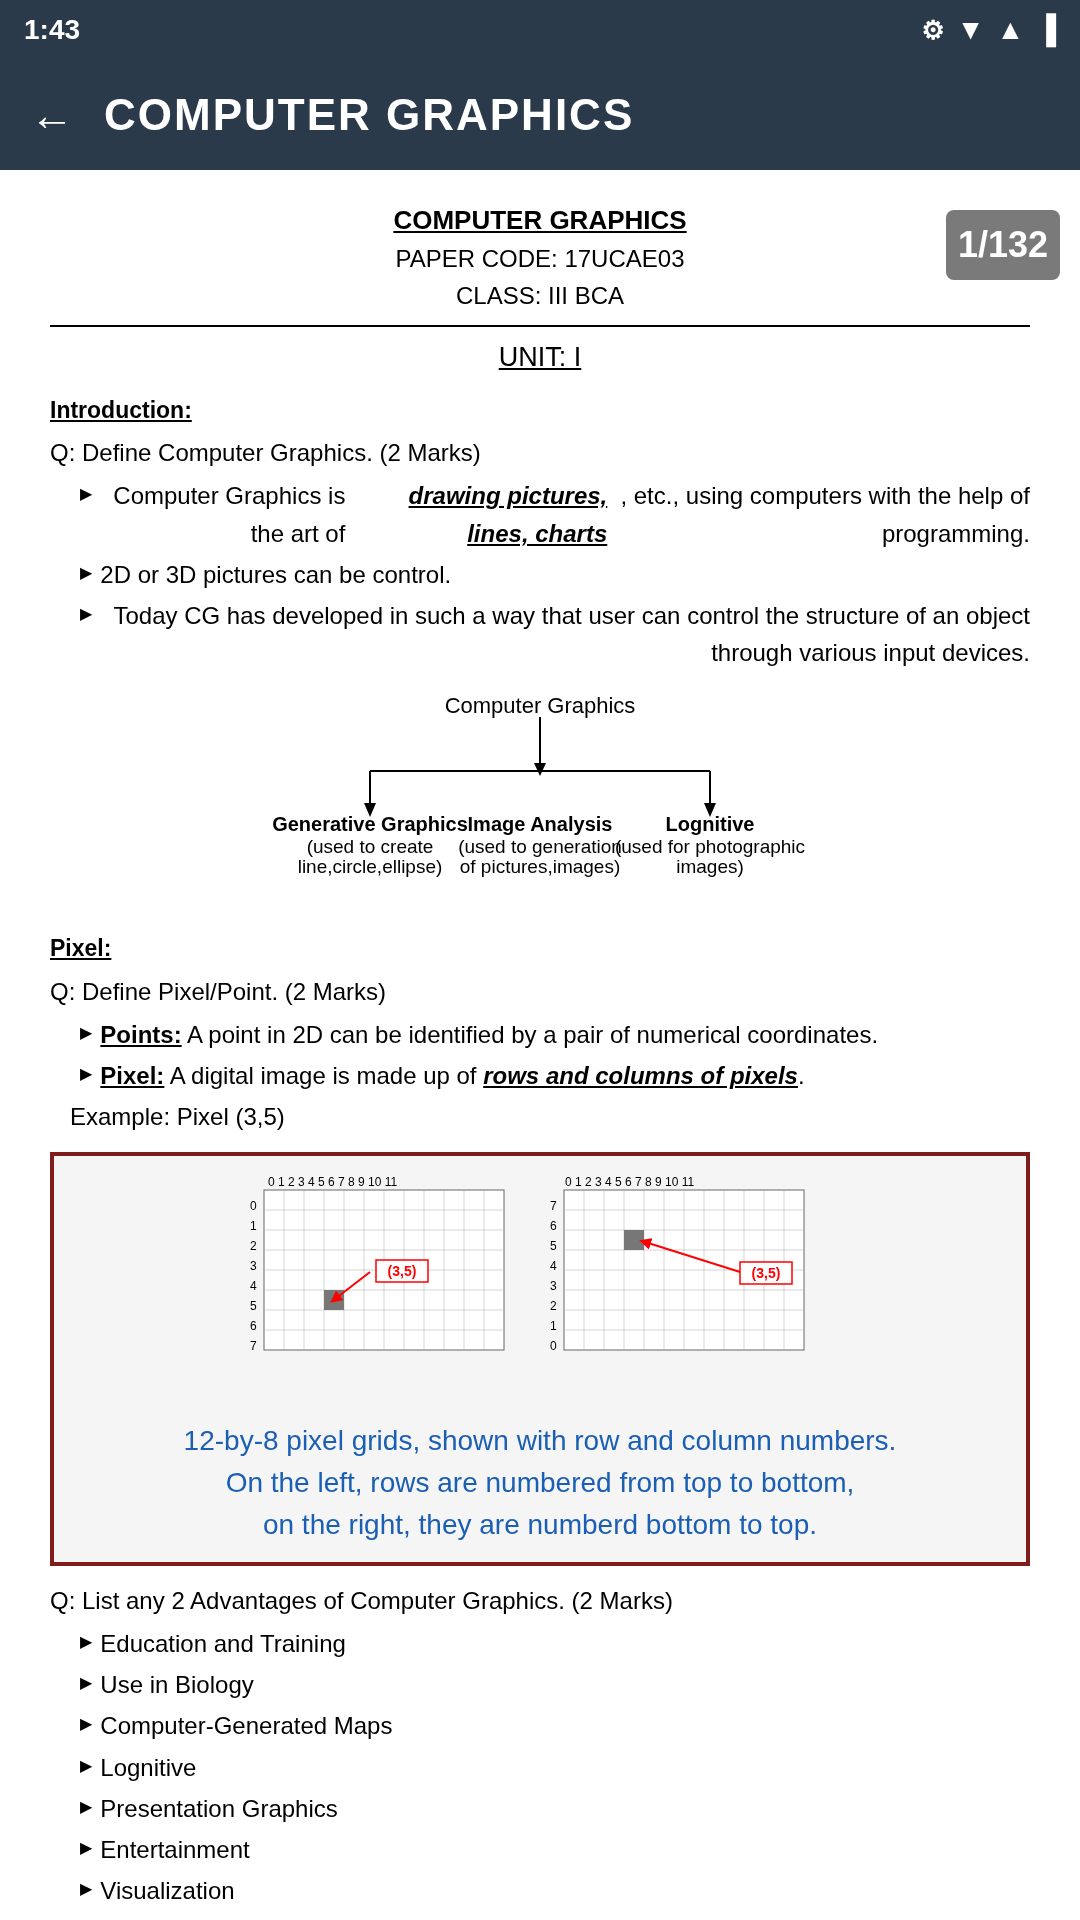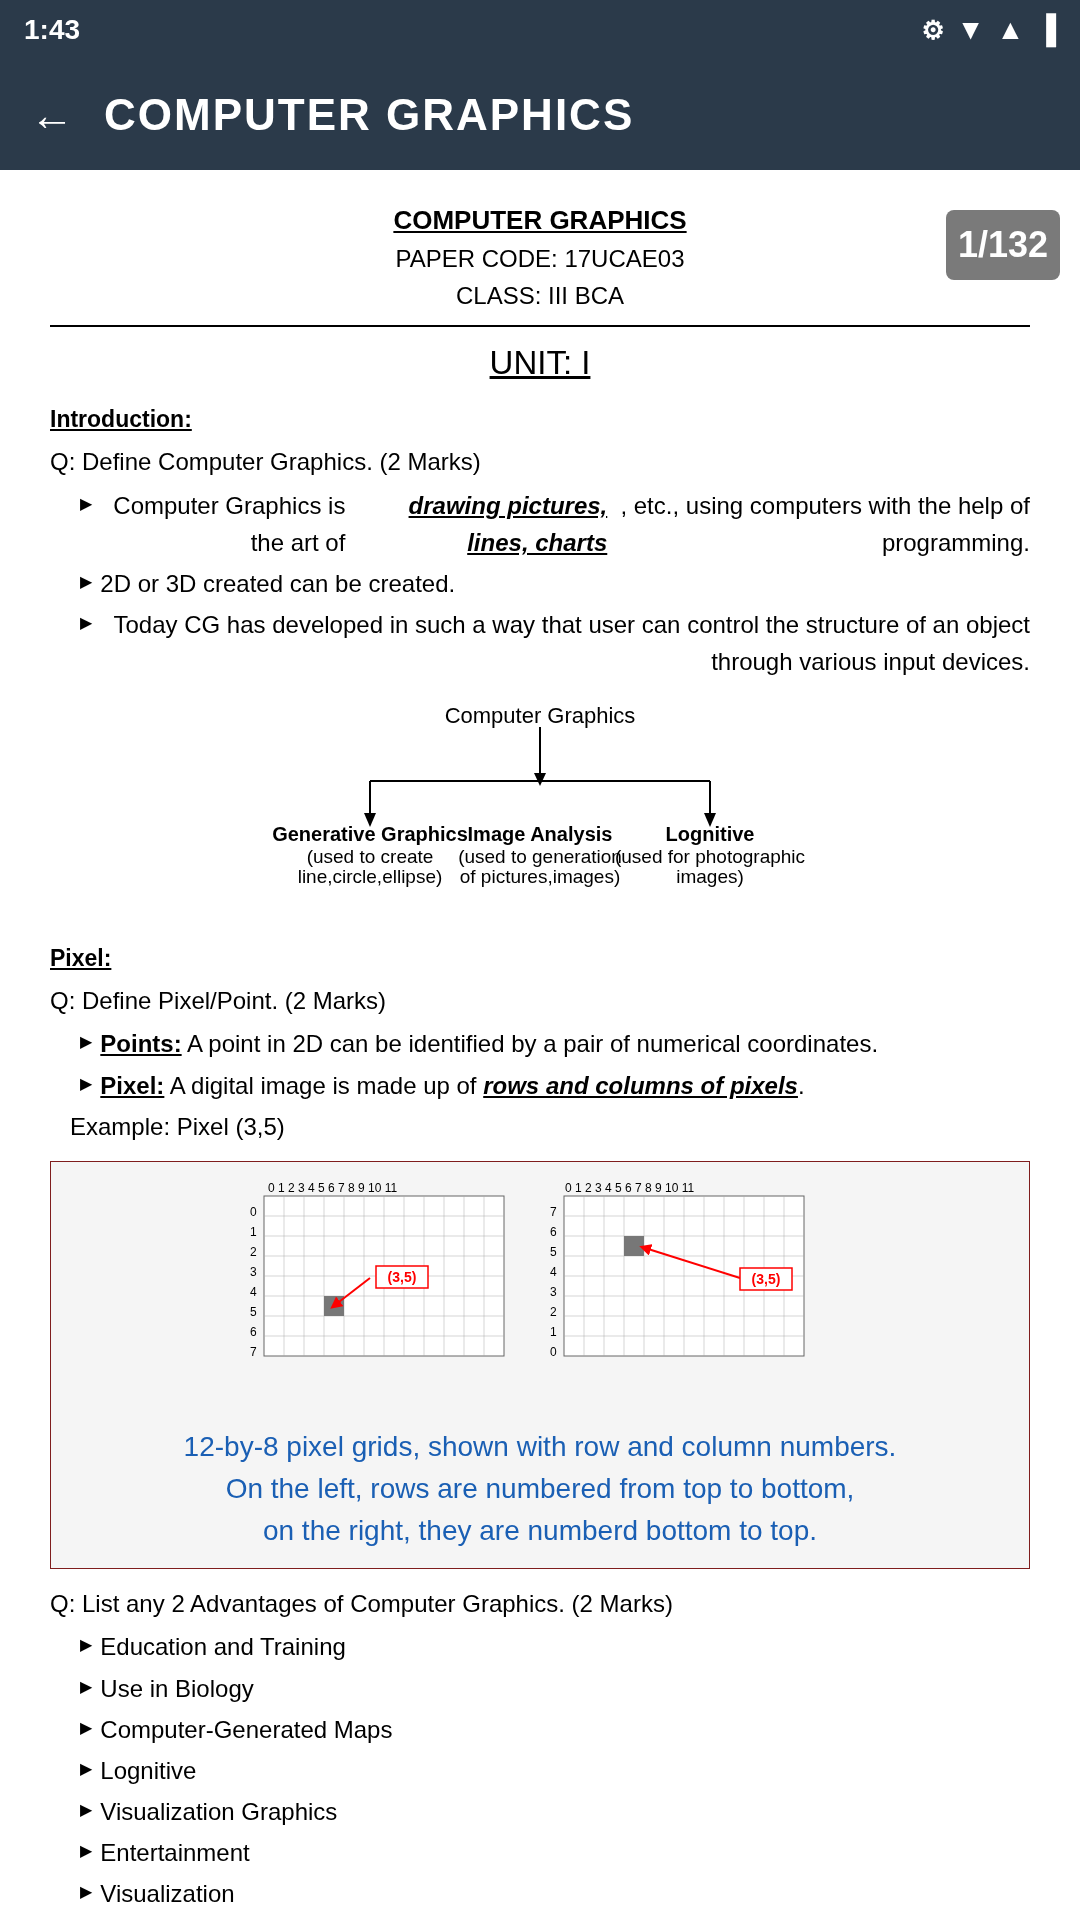--- a/index.html
+++ b/index.html
@@ -97,21 +97,21 @@
     }
 
     .divider {
       border: none;
       border-top: 2px solid #000;
       margin: 10px 0;
     }
 
     .unit-heading {
       text-align: center;
-      font-size: 33px;
+      font-size: 27px;
       text-decoration: underline;
       margin-bottom: 14px;
     }
 
     .section-heading {
       font-weight: bold;
       text-decoration: underline;
       font-size: 23px;
       margin-top: 12px;
     }
@@ -157,21 +157,21 @@
 
     
     .tree-svg {
       display: block;
       margin: 0 auto;
     }
 
     
     .pixel-grid-container {
       background: #f5f5f5;
-      border: 1px solid #7f1d1d;
+      border: 4px solid #7f1d1d;
       margin: 16px 0;
       padding: 16px;
       text-align: center;
     }
     .pixel-grid-caption {
       color: #1a5fb4;
       font-size: 28px;
       text-align: center;
       margin-top: 8px;
       line-height: 1.5;
@@ -218,21 +218,21 @@
 
     <hr class="divider">
 
     <div class="unit-heading">UNIT: I</div>
 
     <div>
       <div class="section-heading">Introduction:</div>
       <div class="question">Q: Define Computer Graphics. (2 Marks)</div>
       <ul class="bullet-list">
         <li>Computer Graphics is the art of <span class="underline-bold">drawing pictures, lines, charts</span>, etc., using computers with the help of programming.</li>
-        <li>2D or 3D created can be created.</li>
+        <li>2D or 3D pictures can be control.</li>
         <li>Today CG has developed in such a way that user can control the structure of an object through various input devices.</li>
       </ul>
     </div>
 
     <div class="diagram-container">
       <svg class="tree-svg" width="560" height="220" viewBox="0 0 560 220">
 
         <text x="280" y="22" text-anchor="middle" font-size="22" font-family="Arial">Computer Graphics</text>
 
         <line x1="280" y1="26" x2="280" y2="80" stroke="black" stroke-width="2"></line>
@@ -367,21 +367,21 @@
       </div>
     </div>
 
     <div class="advantages-section">
       <div class="question">Q: List any 2 Advantages of Computer Graphics. (2 Marks)</div>
       <ul class="bullet-list">
         <li>Education and Training</li>
         <li>Use in Biology</li>
         <li>Computer-Generated Maps</li>
         <li>Lognitive</li>
-        <li>Visualization Graphics</li>
+        <li>Presentation Graphics</li>
         <li>Entertainment</li>
         <li>Visualization</li>
 
       </ul>
     </div>
 
   </div>
 </div>
 
 </body></html>

